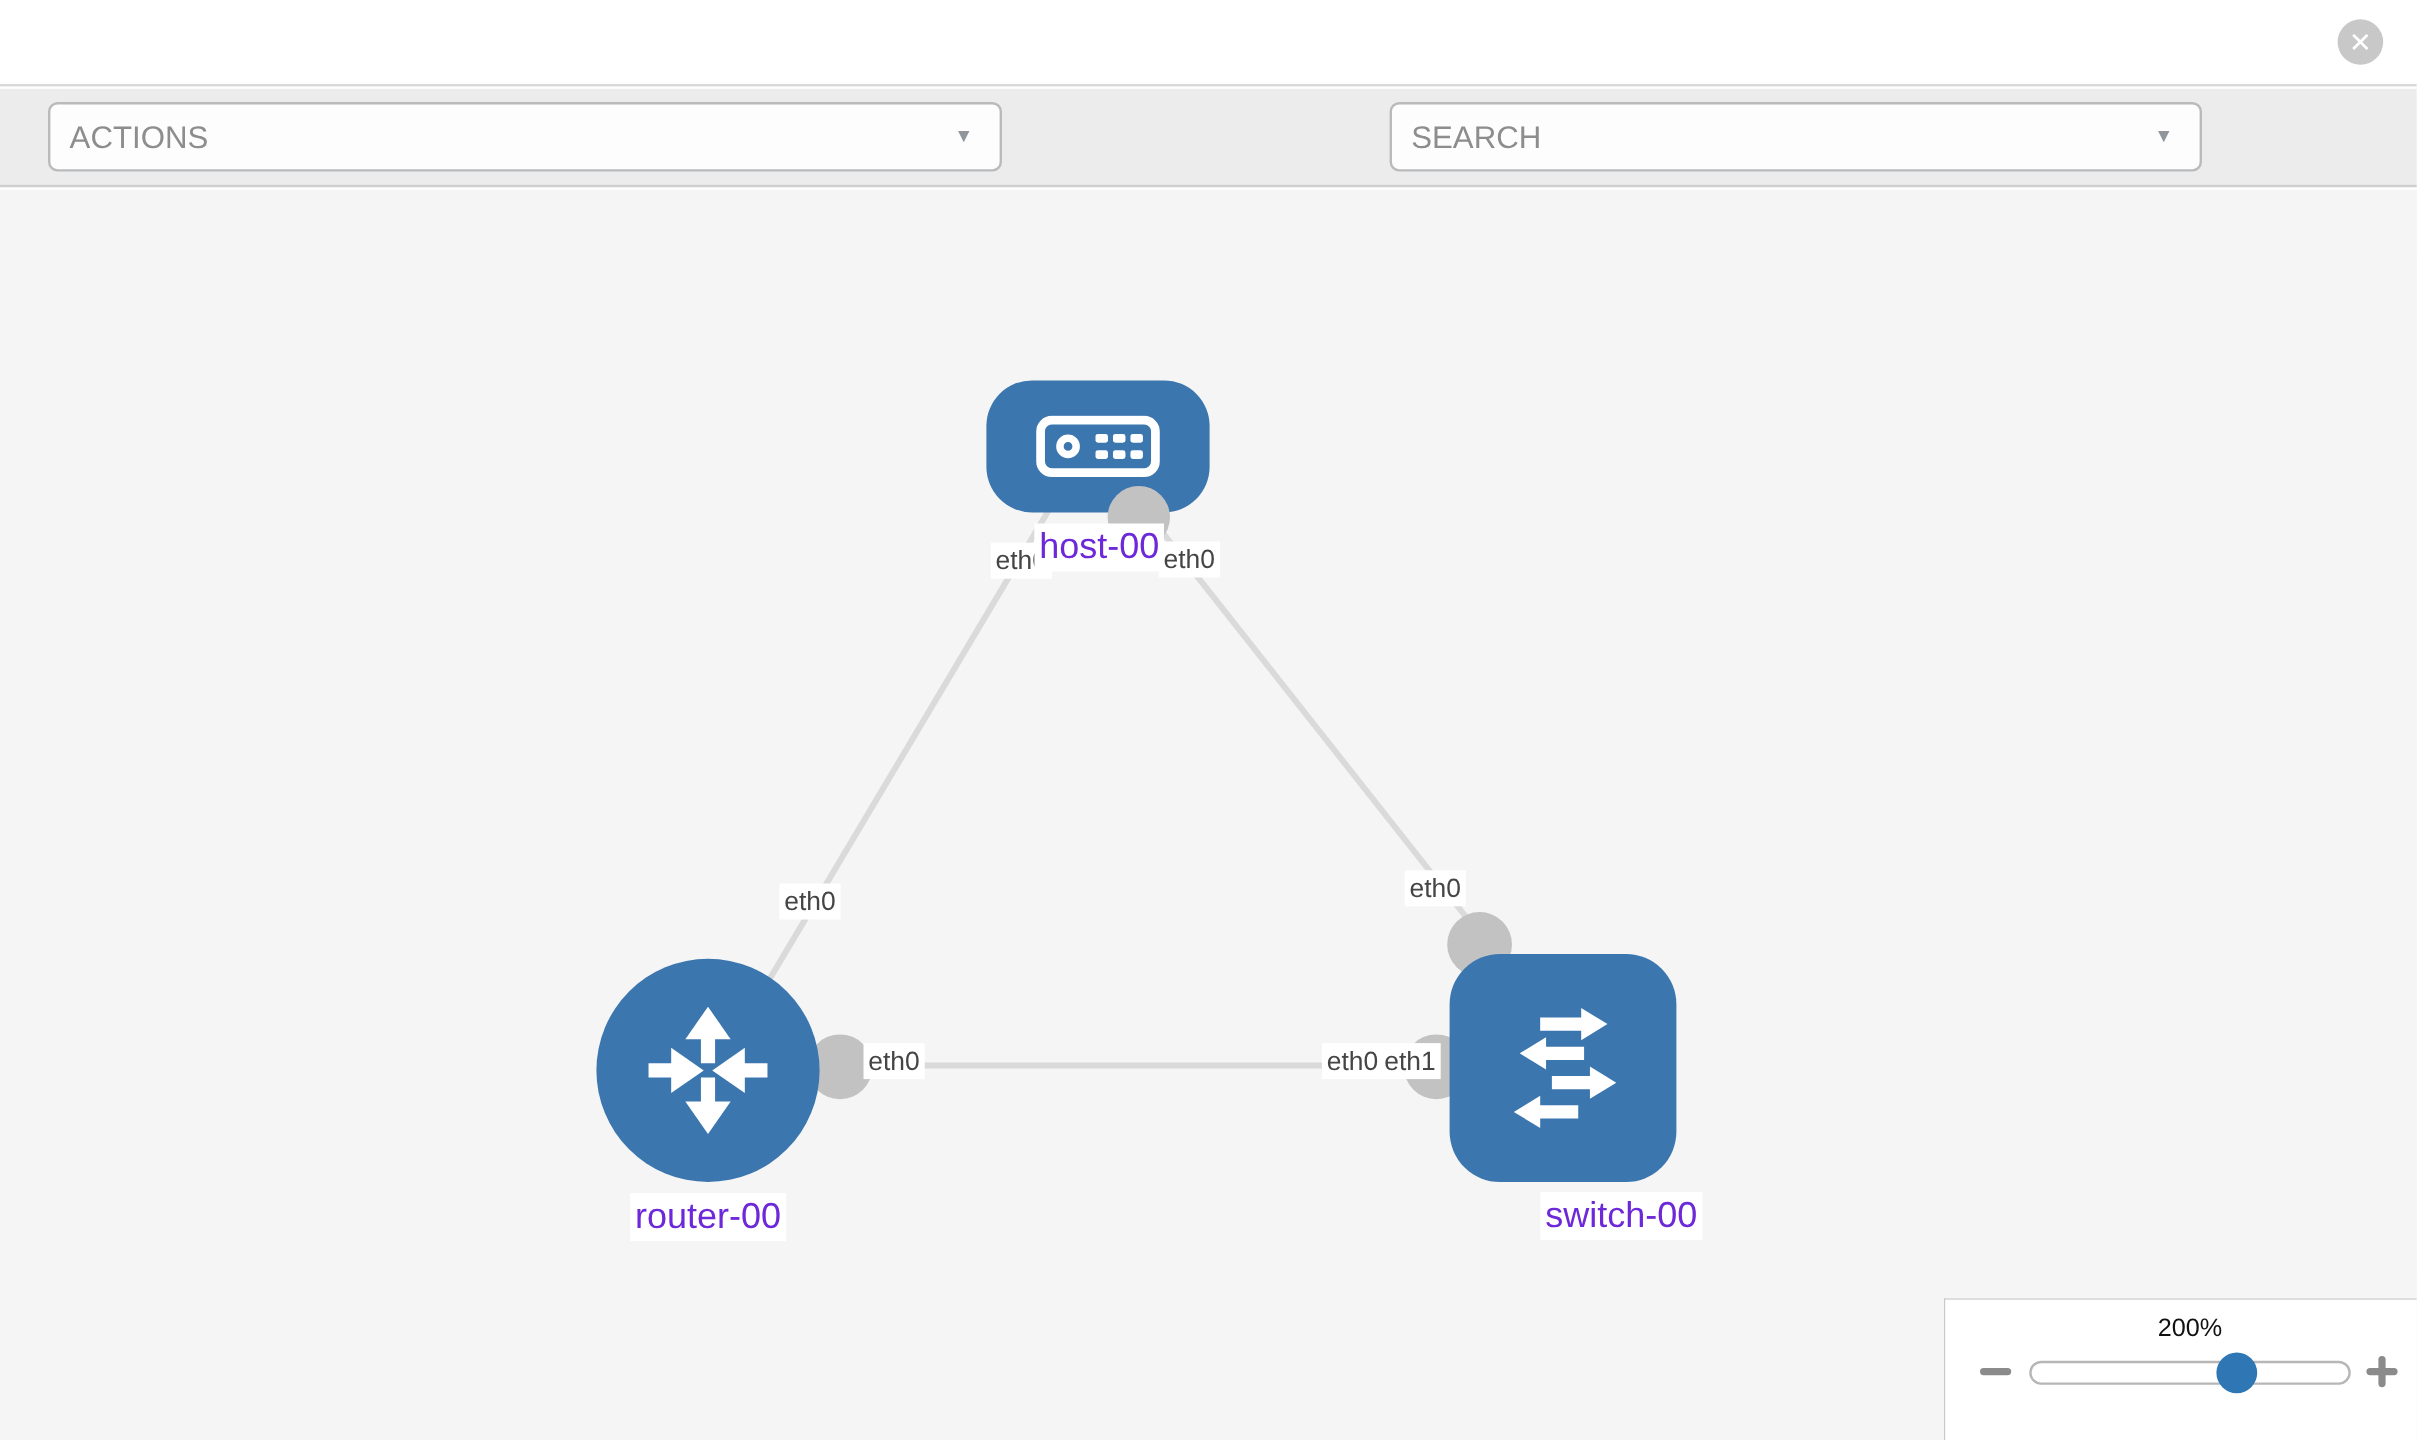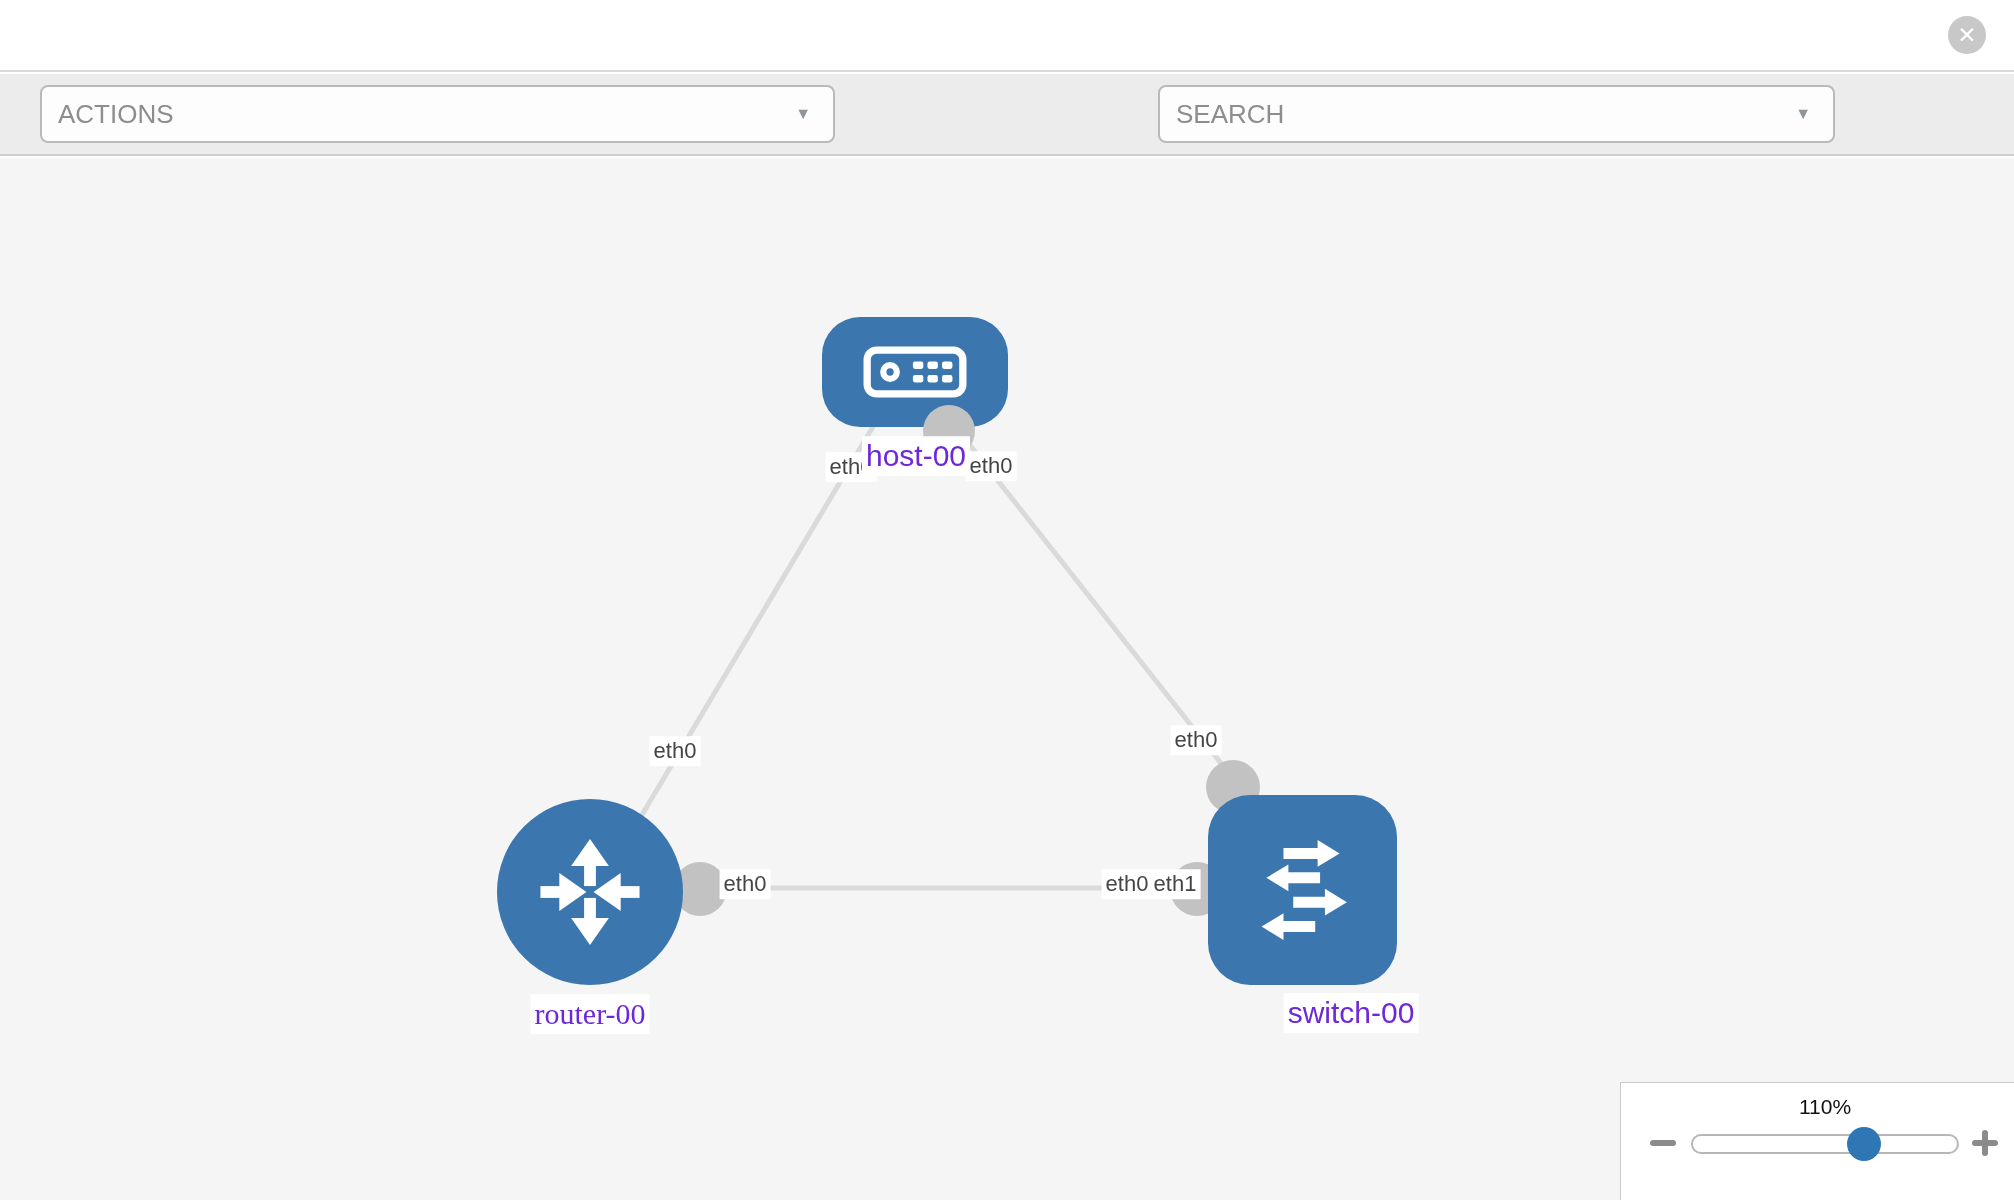--- a/index.html
+++ b/index.html
@@ -144,22 +144,22 @@
 
 <div class="chip chip-iface" style="left:851px; top:467px;">eth0</div>
 <div class="chip chip-iface" style="left:991px; top:466px;">eth0</div>
 <div class="chip chip-iface" style="left:675px; top:751px;">eth0</div>
 <div class="chip chip-iface" style="left:1196px; top:740px;">eth0</div>
 <div class="chip chip-iface" style="left:745px; top:884px;">eth0</div>
 <div class="chip chip-iface" style="left:1127px; top:884px;">eth0</div>
 <div class="chip chip-iface" style="left:1143px; top:884px;margin-left:32px;">eth1</div>
 
 <div class="chip chip-node" style="left:916px; top:456px;">host-00</div>
-<div class="chip chip-node" style="left:590px; top:1014px;font-family:Liberation Serif, serif;">router-00</div>
+<div class="chip chip-node" style="left:590px; top:1014px;">router-00</div>
 <div class="chip chip-node" style="left:1303px; top:1013px;margin-left:48px;">switch-00</div>
 
 <div class="zoom-panel">
-  <div class="zoom-level">110%</div>
+  <div class="zoom-level">200%</div>
   <div class="zoom-minus"></div>
   <div class="zoom-track"></div>
   <div class="zoom-thumb"></div>
   <div class="zoom-plus"></div>
 </div>
 
 </body></html>

